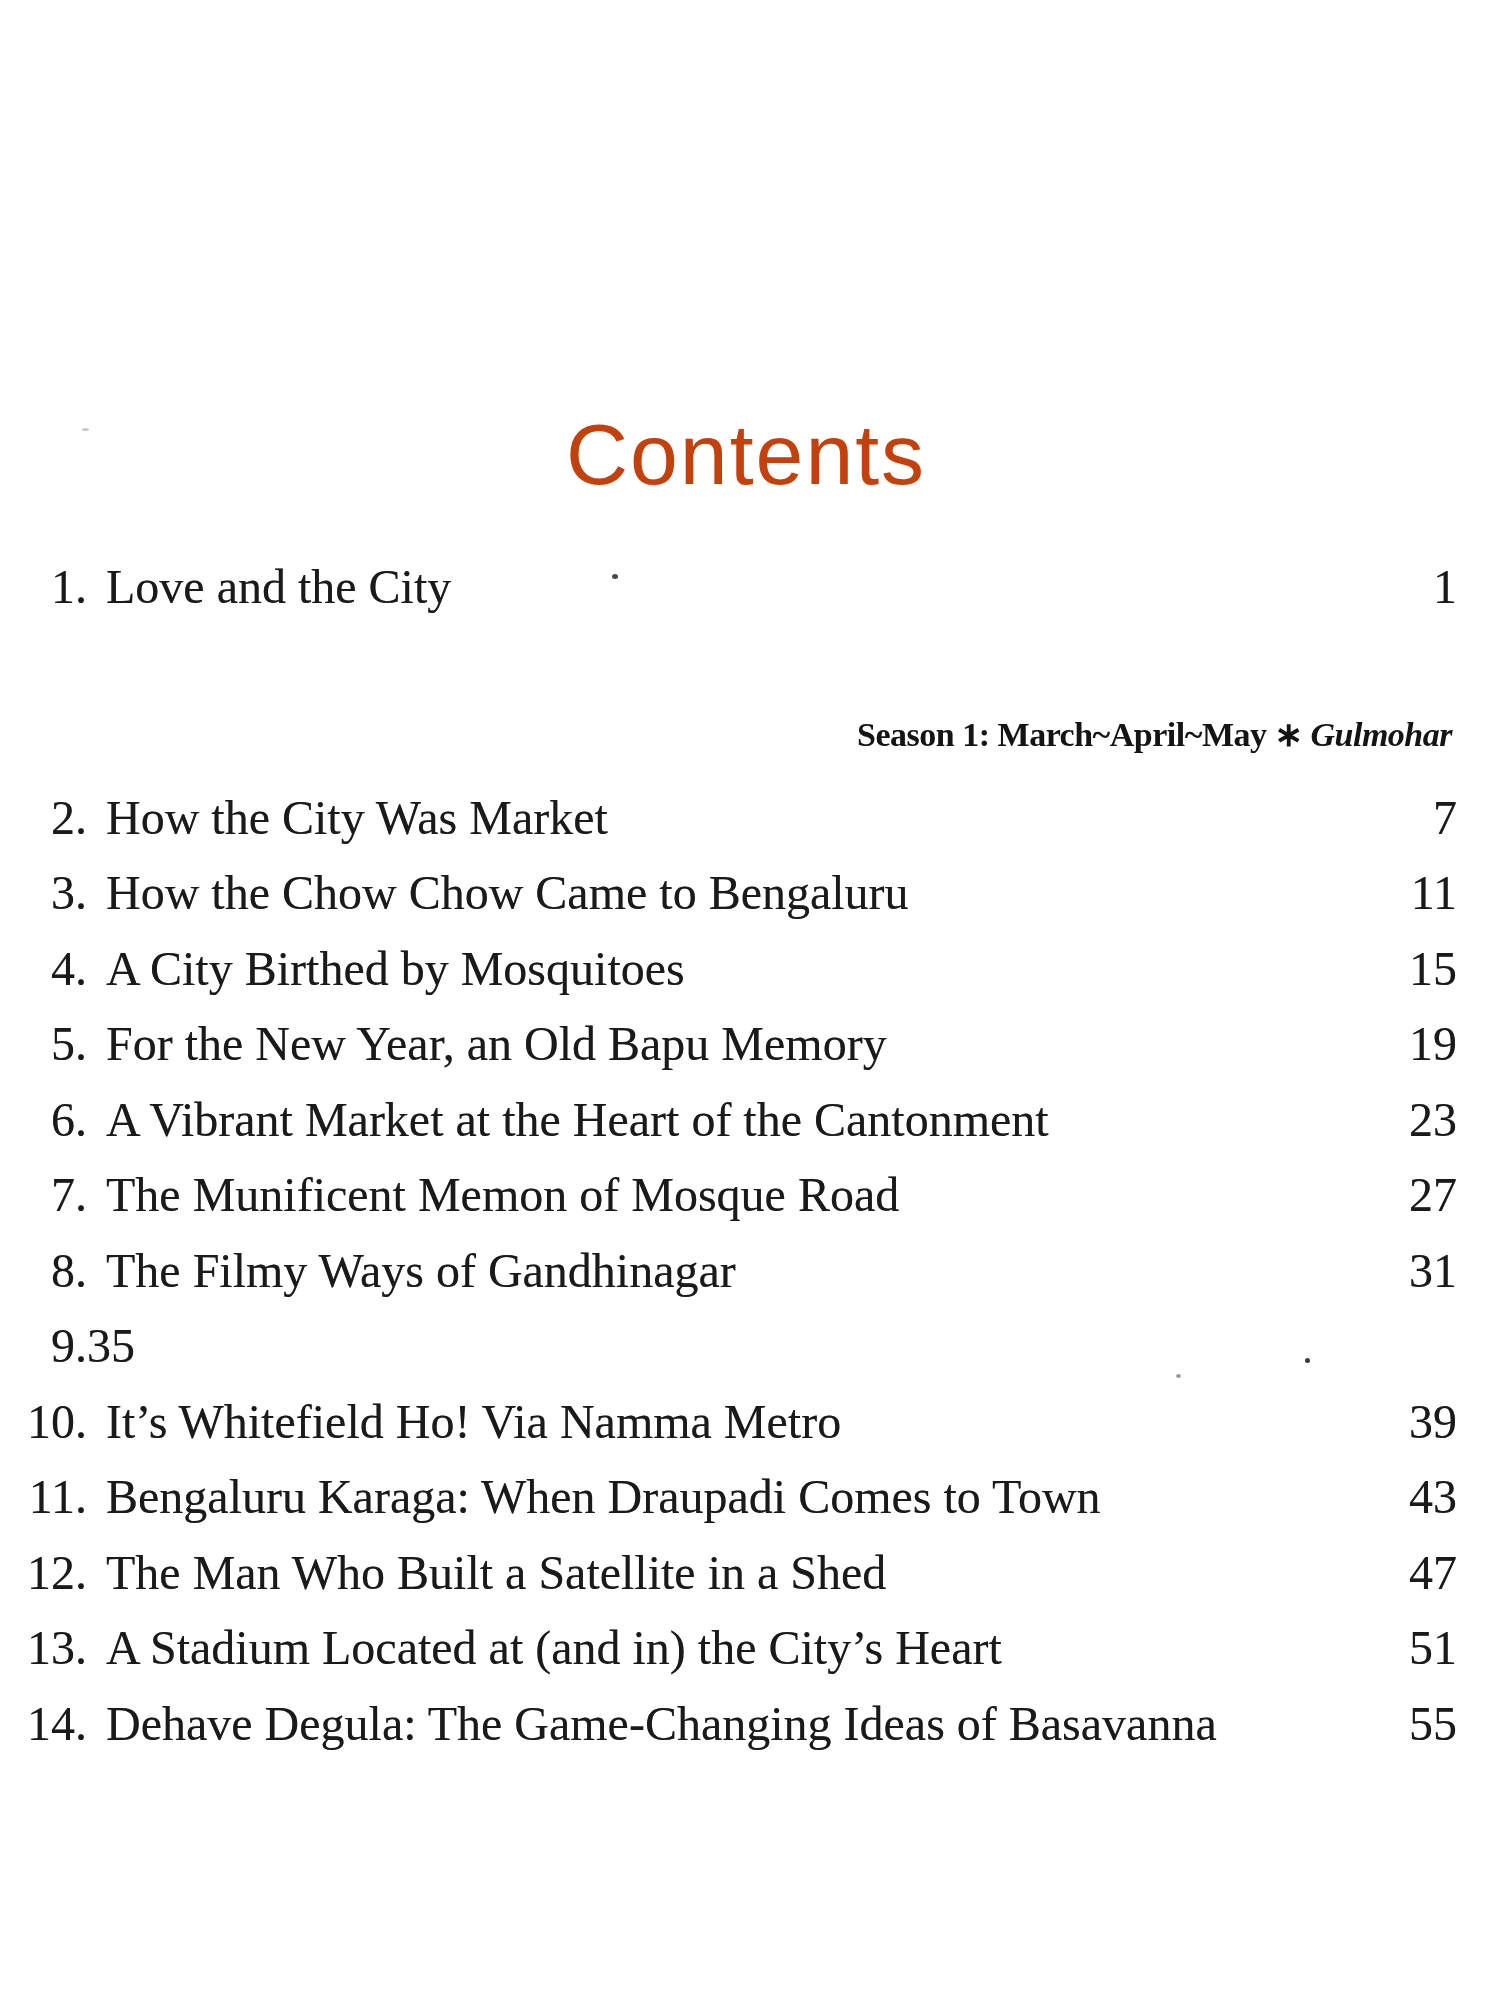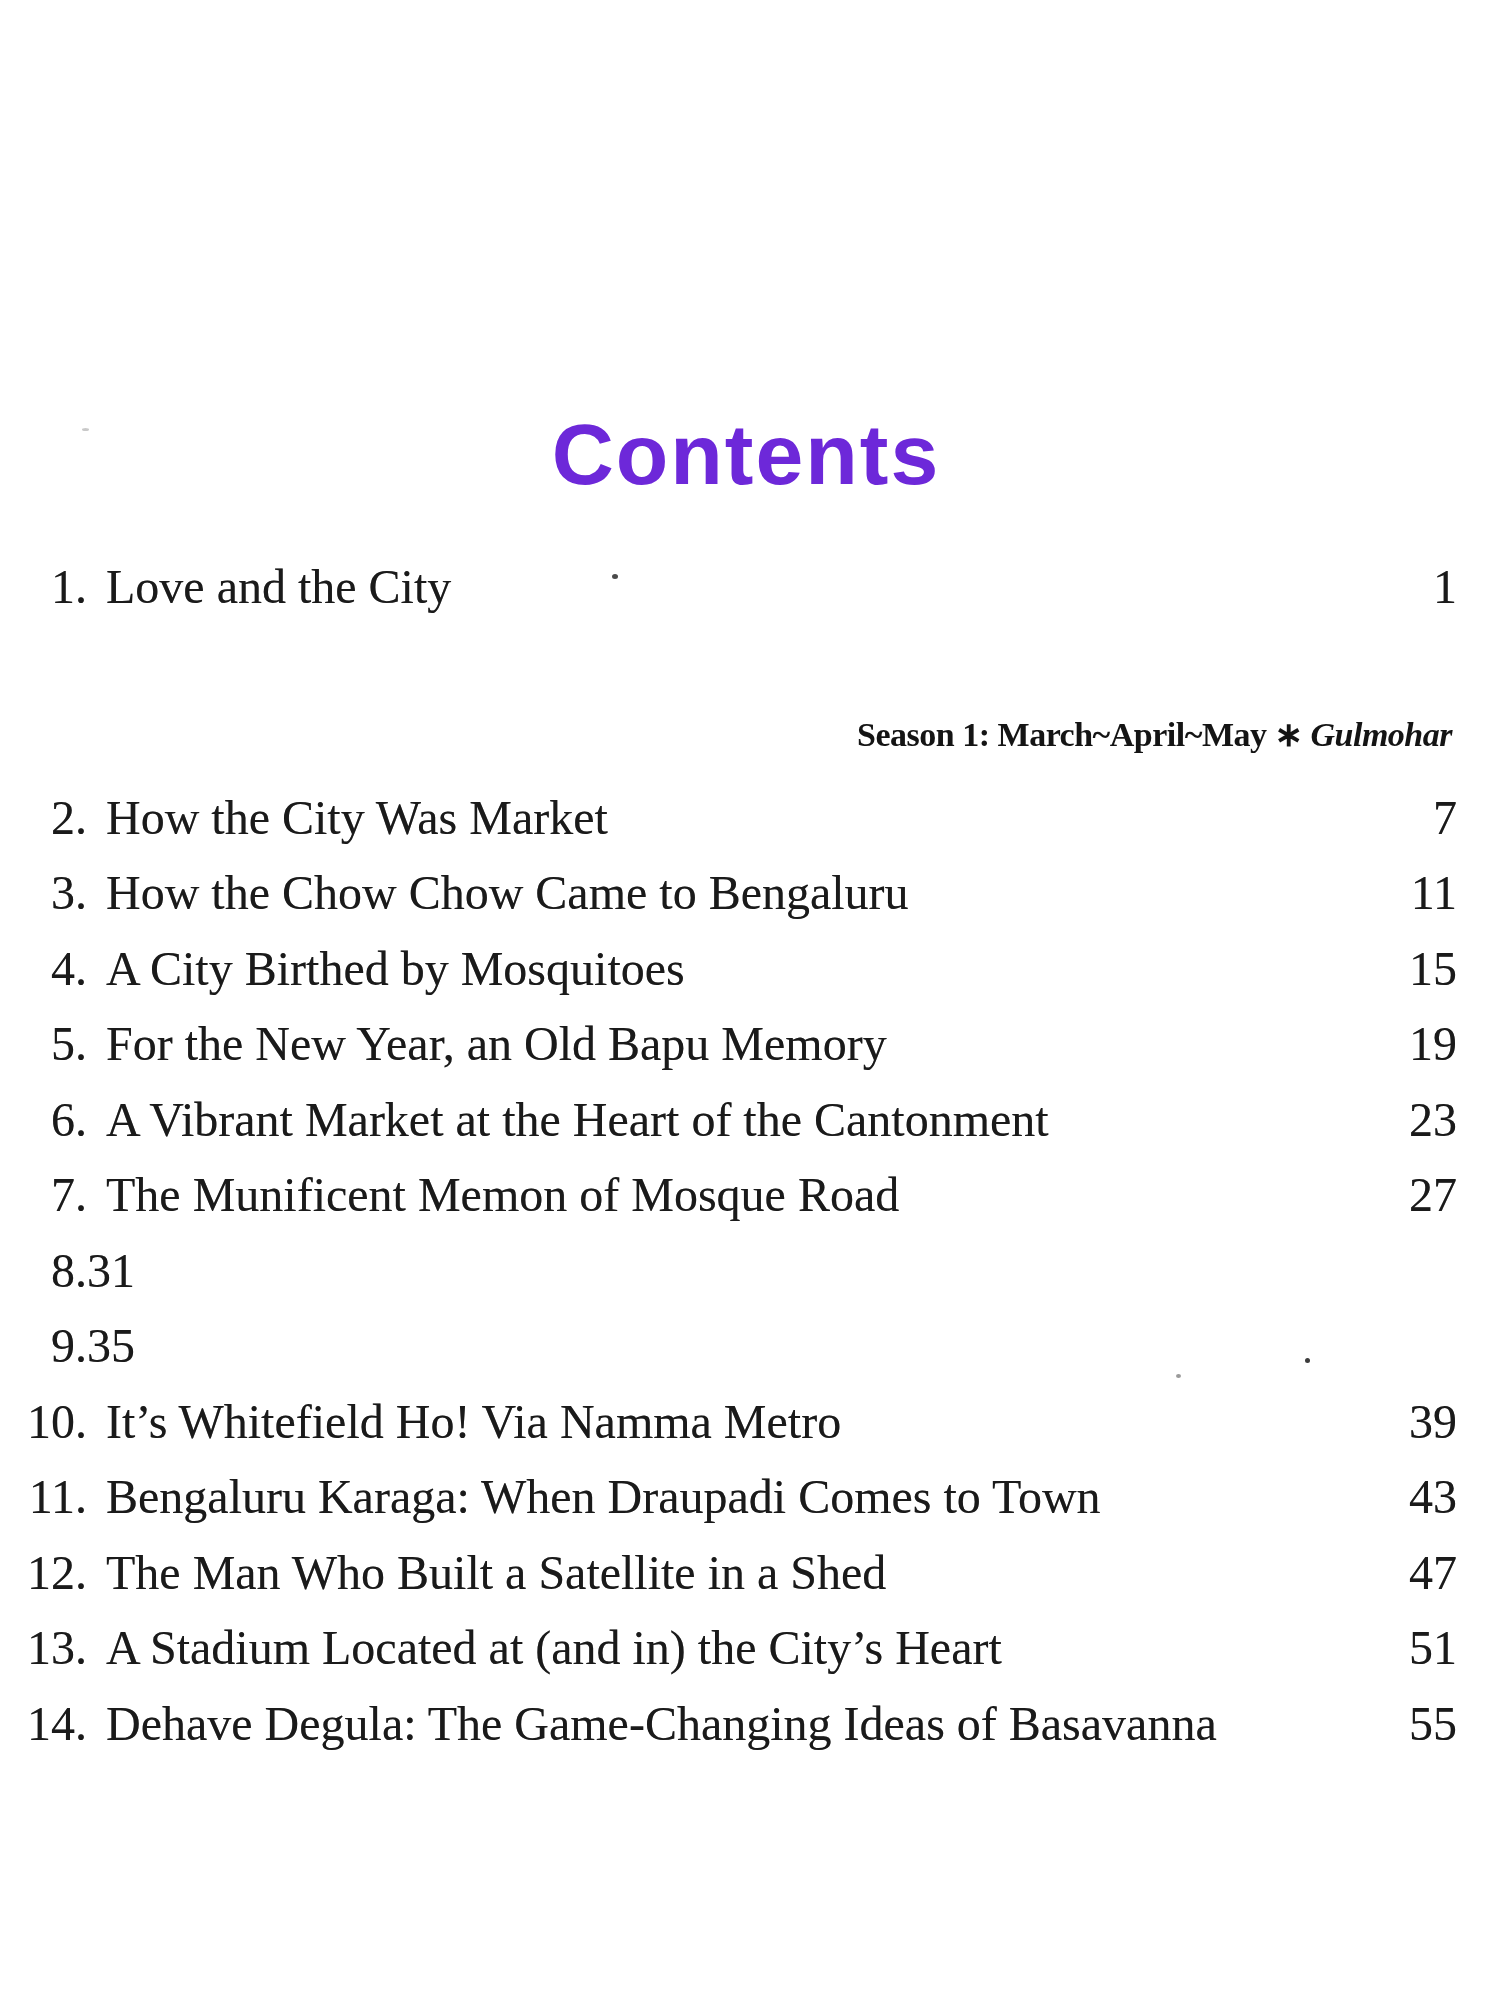--- a/index.html
+++ b/index.html
@@ -15,24 +15,24 @@
   .paper{
     position:absolute;inset:0;
     background:
       radial-gradient(ellipse 160% 130% at 52% 46%, rgba(255,255,255,0) 82%, rgba(0,0,0,0.03) 100%),
       #ffffff;
   }
   .page-title{
     position:absolute;top:353px;left:0;right:8px;
     text-align:center;
     font-family:"Liberation Sans", sans-serif;
-    font-weight:700;
+    font-weight:400;
     font-size:86px;line-height:1;
     letter-spacing:2px;
-    color:#6d28d9;
+    color:#c2410c;
   }
   .first-entry-wrap{position:absolute;top:548.5px;left:0;right:43px;}
   .season-heading{
     position:absolute;top:690px;left:0;right:48px;
     text-align:right;
     font-size:34px;line-height:1;
     font-weight:700;
     letter-spacing:-0.5px;
     color:#141414;
   }
@@ -97,20 +97,21 @@
       <span class="title">A Vibrant Market at the Heart of the Cantonment</span>
       <span class="pg">23</span>
     </div>
     <div class="toc-row">
       <span class="num">7.</span>
       <span class="title">The Munificent Memon of Mosque Road</span>
       <span class="pg">27</span>
     </div>
     <div class="toc-row">
       <span class="num">8.</span>
+      <span class="title">The Filmy Ways of Gandhinagar</span>
       <span class="pg">31</span>
     </div>
     <div class="toc-row">
       <span class="num">9.</span>
       <span class="pg">35</span>
     </div>
     <div class="toc-row">
       <span class="num">10.</span>
       <span class="title">It’s Whitefield Ho! Via Namma Metro</span>
       <span class="pg">39</span>

